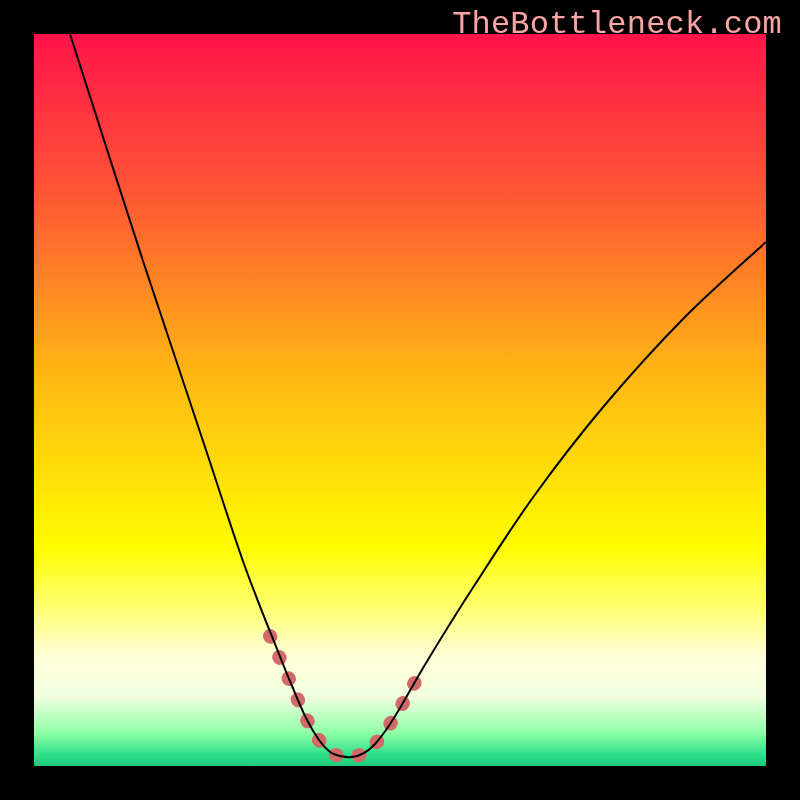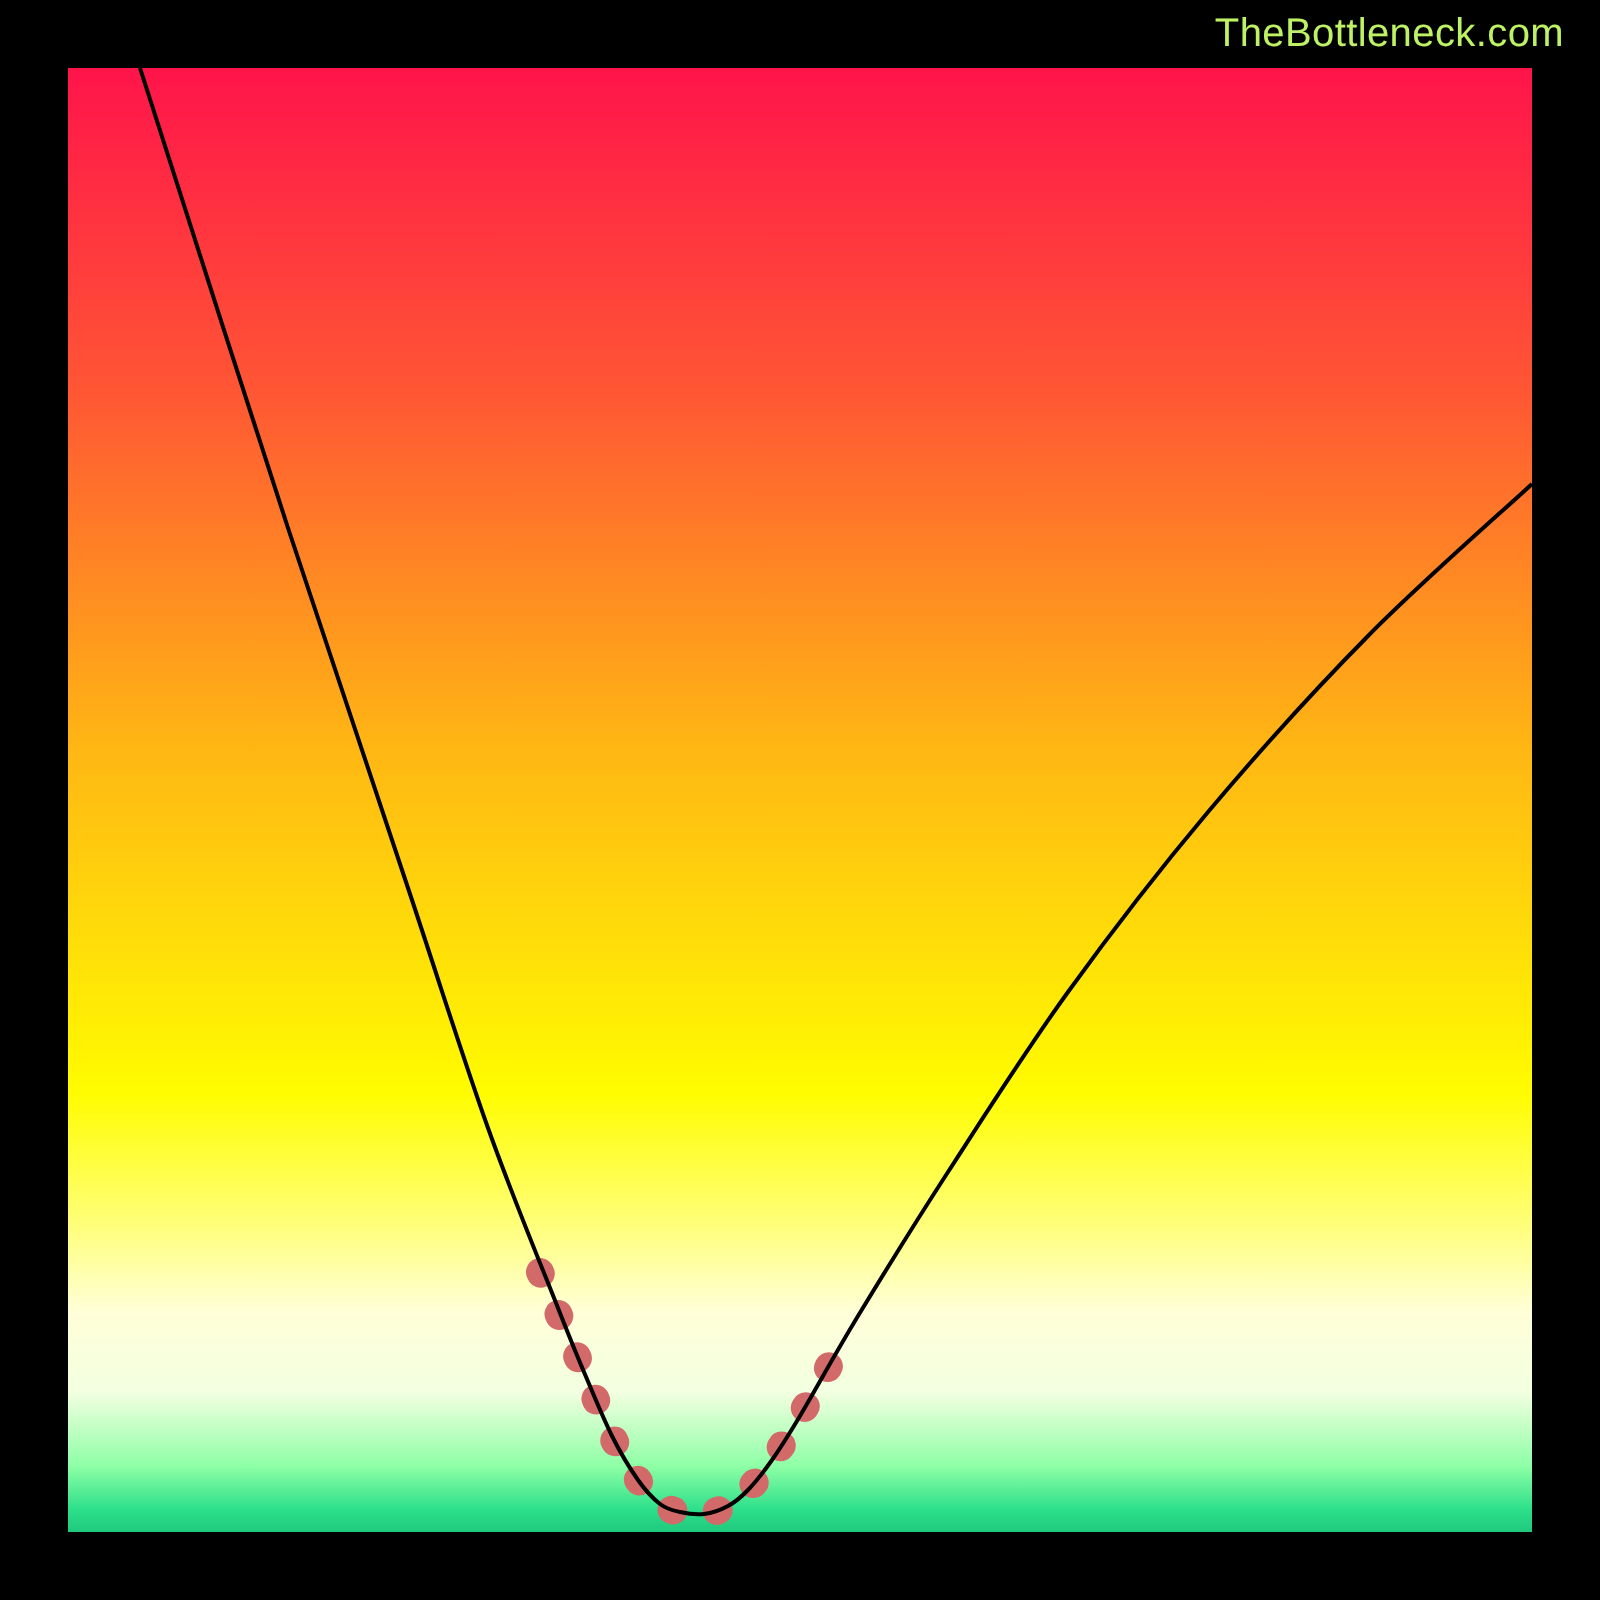--- a/index.html
+++ b/index.html
@@ -15,23 +15,23 @@
     left: 34px;
     top: 34px;
     width: 732px;
     height: 732px;
     overflow: hidden;
   }
   .watermark {
     position: absolute;
     top: 6px;
     right: 18px;
-    font-family: Liberation Sans, sans-serif;
-    font-size: 20px;
-    color: #bef264;
+    font-family: Liberation Mono, monospace;
+    font-size: 32px;
+    color: #fca5a5;
     letter-spacing: 0.2px;
     font-weight: 500;
   }
   svg {
     display: block;
   }
 </style>
 </head>
 <body>
 

